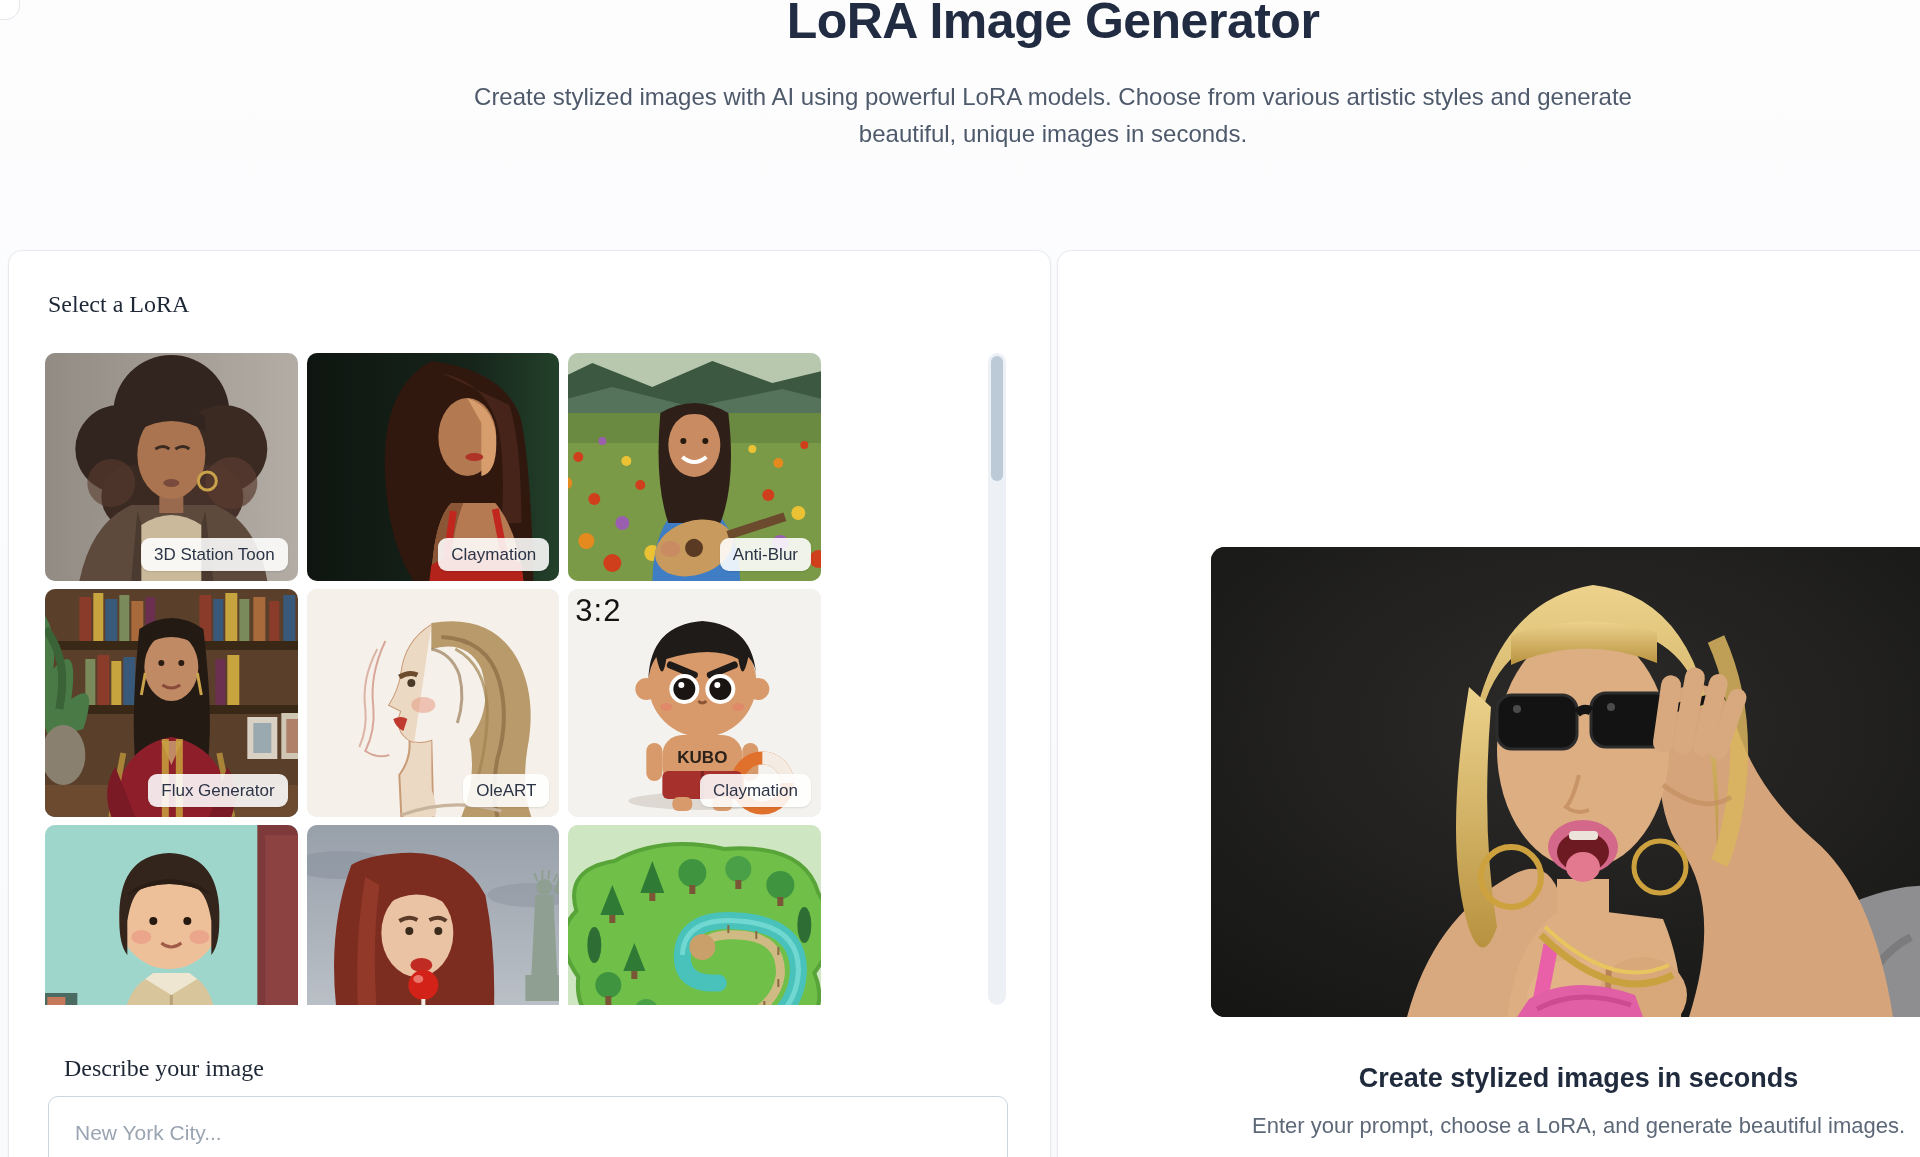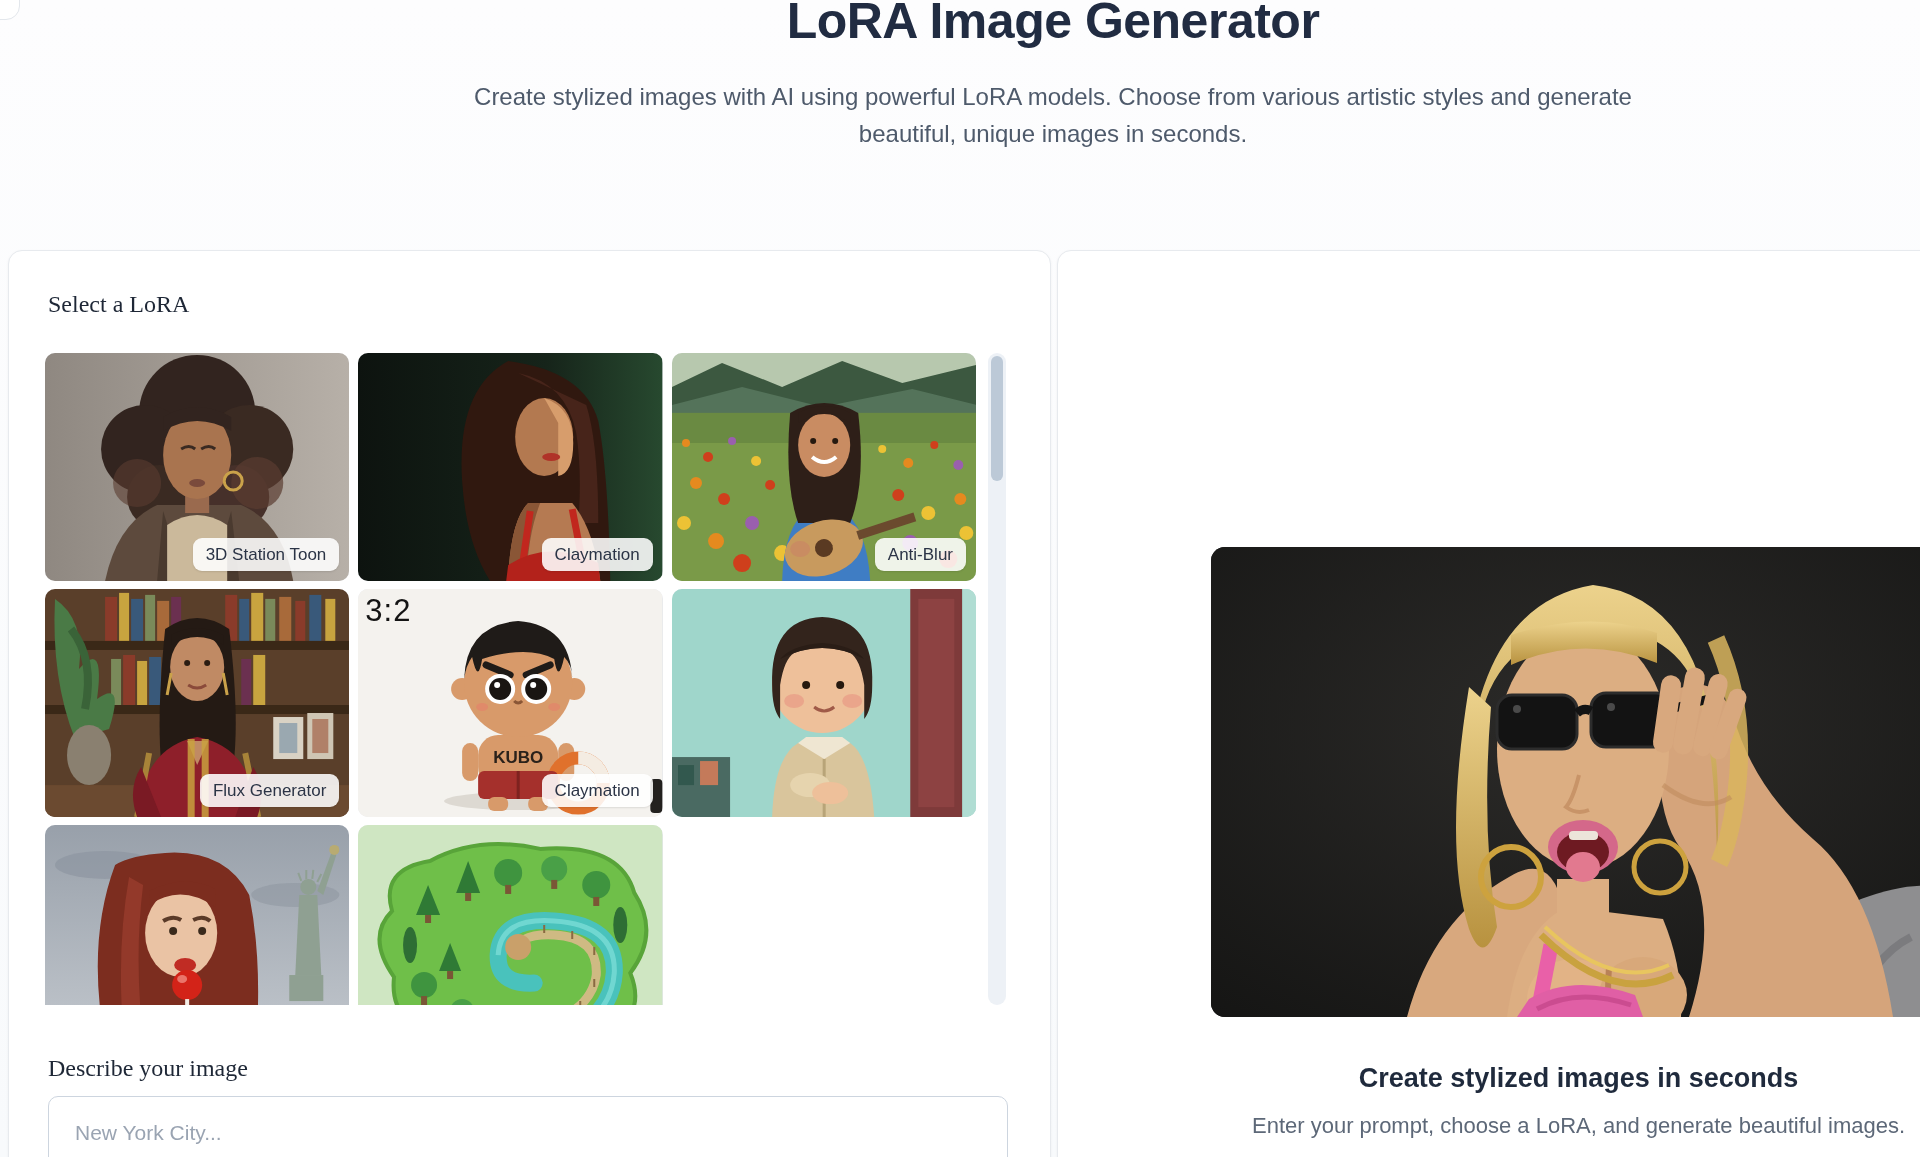--- a/index.html
+++ b/index.html
@@ -18,23 +18,23 @@
   .page-subtitle span{display:block;}
 
   .card{position:absolute;top:250px;width:1041px;height:980px;background:#ffffff;
     border:1px solid #e7eaee;border-radius:14px;box-shadow:0 1px 3px rgba(16,24,40,.05);}
   .card-left{left:0;}
   .card-right{left:1049px;}
 
   .mono-label{position:absolute;left:39px;font-family:Liberation Serif, serif;
     font-size:24px;color:#1e2736;}
   .select-label{top:40px;}
-  .describe-label{top:804px;}
-
-  .lora-grid-wrap{position:absolute;left:36px;top:102px;width:931px;height:652px;overflow:hidden;}
+  .describe-label{top:804px;margin-left:16px;}
+
+  .lora-grid-wrap{position:absolute;left:36px;top:102px;width:776px;height:652px;overflow:hidden;}
   .lora-grid{display:grid;grid-template-columns:repeat(3,1fr);column-gap:9px;row-gap:8px;
     grid-auto-rows:228px;}
   .tile{position:relative;border-radius:10px;overflow:hidden;cursor:pointer;background:#e5e7eb;}
   .tile svg{display:block;width:100%;height:100%;}
   .tile-pill{position:absolute;right:10px;bottom:10px;background:rgba(255,255,255,.88);
     color:#2b3446;font-size:17px;line-height:1.25;padding:6px 13px;border-radius:9px;
     box-shadow:0 1px 2px rgba(0,0,0,.10);white-space:nowrap;}
   .ratio-badge{position:absolute;left:7px;top:4px;font-size:31px;font-weight:400;
     color:#141414;letter-spacing:1px;}
 
@@ -226,20 +226,39 @@
               <path d="M92,228 Q98,158 152,148 Q208,158 212,228 Z" fill="#8e1f2a"></path>
               <path d="M142,152 L152,176 L163,152 Z" fill="#c08a64"></path>
               <path d="M146,150 L146,228 M160,150 L160,228" stroke="#c9a23f" stroke-width="7" opacity=".85"></path>
               <path d="M104,164 L92,228 M200,164 L213,228" stroke="#c9a23f" stroke-width="6" opacity=".7"></path>
               <path d="M92,228 Q82,200 96,178 L116,228 Z" fill="#7a1a24"></path>
               <path d="M212,228 Q222,200 208,178 L190,228 Z" fill="#7a1a24"></path>
             </svg>
             <div class="tile-pill">Flux Generator</div>
           </div>
 
+          <div class="tile">
+            <svg viewBox="0 0 304 228" preserveAspectRatio="xMidYMid slice">
+              <rect width="304" height="228" fill="#f5f1ea"></rect>
+              <path d="M96,60 Q80,90 84,120 Q86,140 78,158" stroke="#dcb4a6" stroke-width="2" fill="none"></path>
+              <path d="M104,52 Q88,86 92,118 Q94,142 84,162 Q96,170 108,166" stroke="#d8a79a" stroke-width="2" fill="none"></path>
+              <path d="M150,36 Q124,52 120,84 Q118,100 108,116 L120,122 Q114,136 122,146 Q132,158 150,152 L152,228 L120,228 L118,186 Q130,170 128,150" stroke="#c89a76" stroke-width="2" fill="#ecd9c4"></path>
+              <path d="M150,36 Q124,52 120,84 Q118,100 108,116 L120,122 Q114,136 122,146 Q132,158 150,152 L150,200 Q160,228 150,228 L122,228 Z" fill="#ecd9c4"></path>
+              <path d="M112,130 Q120,126 126,130 L122,142 Q114,138 112,130 Z" fill="#c0392f"></path>
+              <path d="M118,88 q10,-6 18,-2" stroke="#6b4a2e" stroke-width="5" fill="none"></path>
+              <circle cx="130" cy="94" r="4" fill="#4a3a28"></circle>
+              <ellipse cx="142" cy="116" rx="12" ry="8" fill="#e59a84" opacity=".55"></ellipse>
+              <path d="M150,34 Q210,24 236,70 Q256,108 246,160 Q240,200 250,228 L180,228 Q196,190 188,150 Q212,120 200,80 Q186,50 150,60 Z" fill="#b99a6b"></path>
+              <path d="M160,48 Q206,50 218,92 Q228,130 216,170 Q210,200 216,228" stroke="#8a6a42" stroke-width="4" fill="none" opacity=".7"></path>
+              <path d="M174,60 Q204,76 206,120 Q206,156 196,190" stroke="#a0834f" stroke-width="3" fill="none" opacity=".7"></path>
+              <path d="M150,60 Q170,64 178,86 Q184,110 176,134" stroke="#8a6a42" stroke-width="3" fill="none" opacity=".6"></path>
+              <path d="M120,226 Q170,208 220,222" stroke="#c8b49c" stroke-width="3" fill="none"></path>
+            </svg>
+            <div class="tile-pill">OleART</div>
+          </div>
 
           <div class="tile">
             <svg viewBox="0 0 304 228" preserveAspectRatio="xMidYMid slice">
               <rect width="304" height="228" fill="#f4f2ee"></rect>
               <ellipse cx="160" cy="212" rx="74" ry="9" fill="#ddd9d2"></ellipse>
               <rect x="120" y="146" width="80" height="52" rx="20" fill="#d89a6a"></rect>
               <rect x="104" y="154" width="16" height="38" rx="8" fill="#d89a6a"></rect>
               <rect x="200" y="154" width="16" height="38" rx="8" fill="#d89a6a"></rect>
               <circle cx="220" cy="194" r="25" fill="none" stroke="#e0712c" stroke-width="13"></circle>
               <path d="M220,169 A25,25 0 0 1 245,194" stroke="#f4ece2" stroke-width="13" fill="none"></path>

